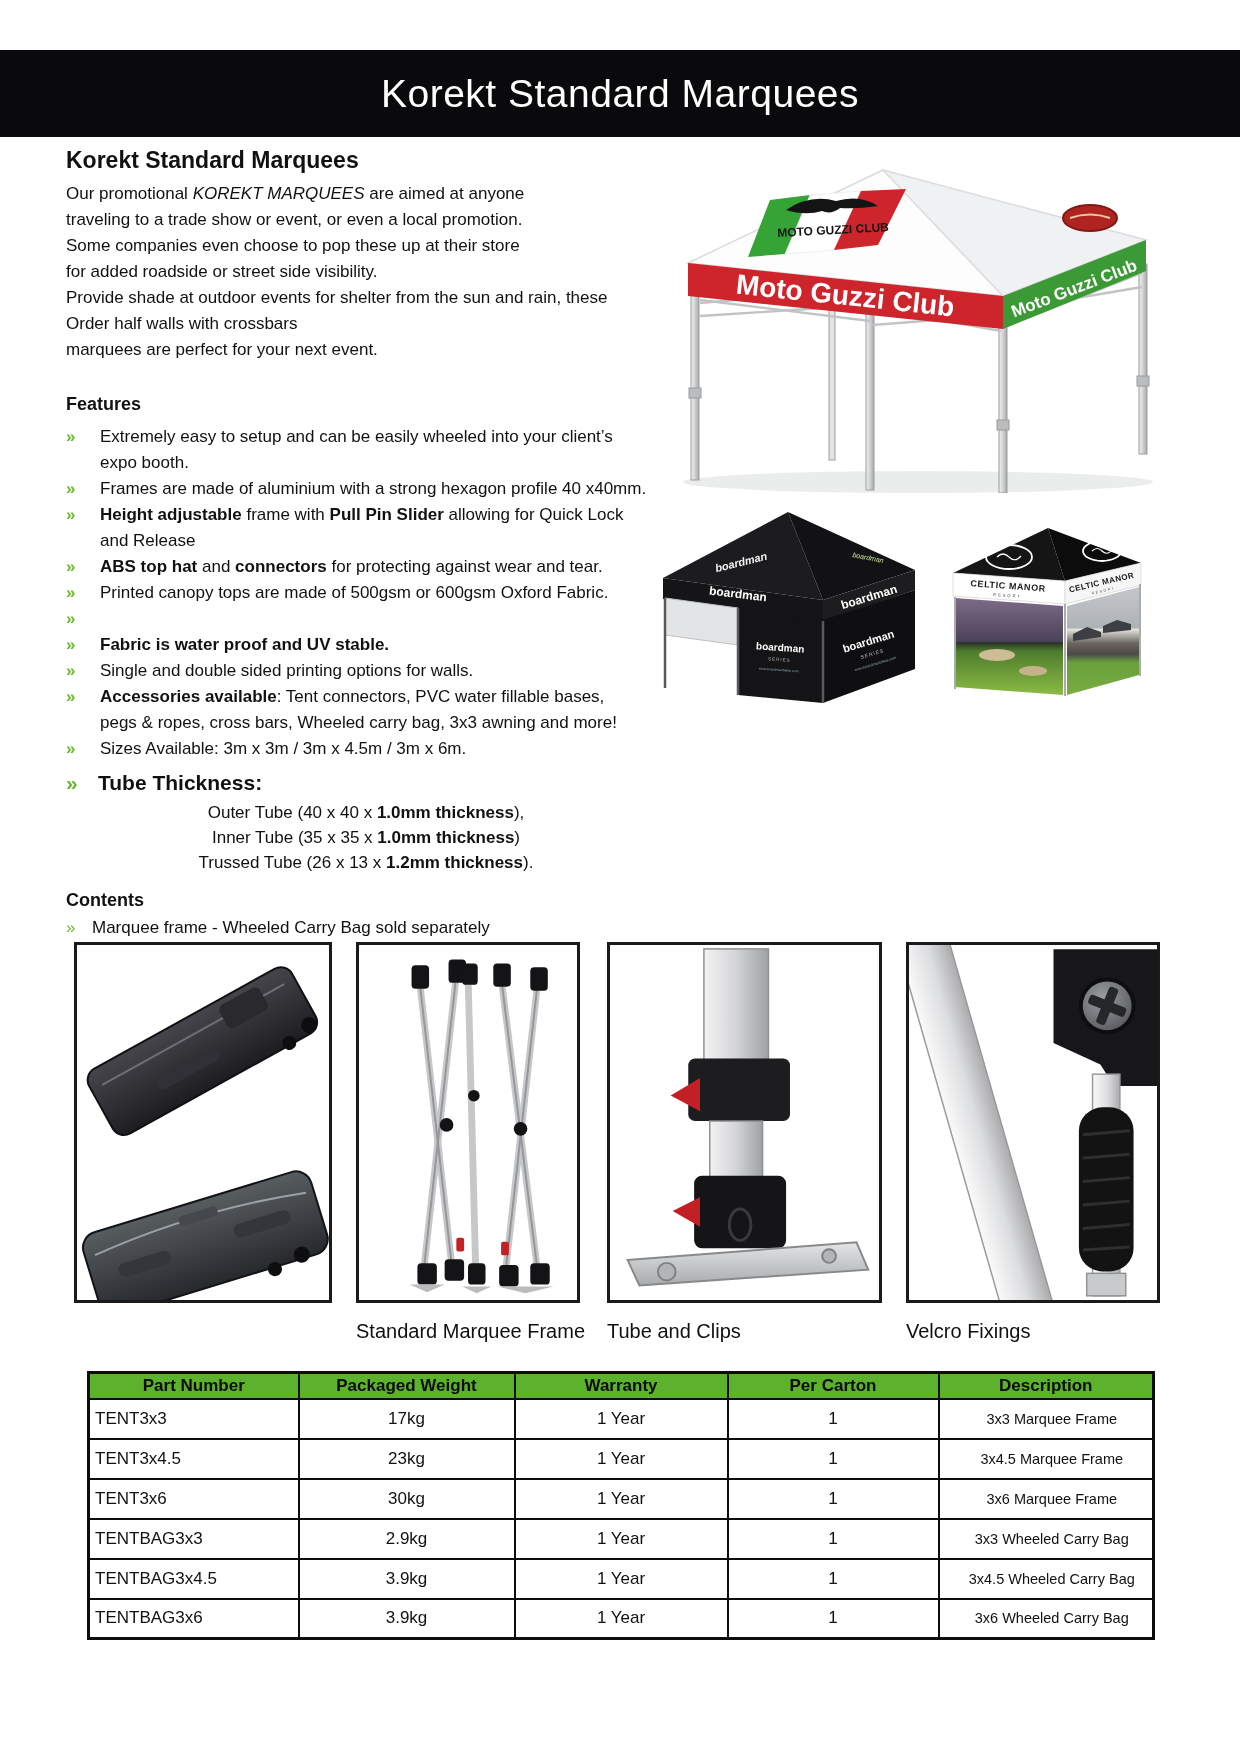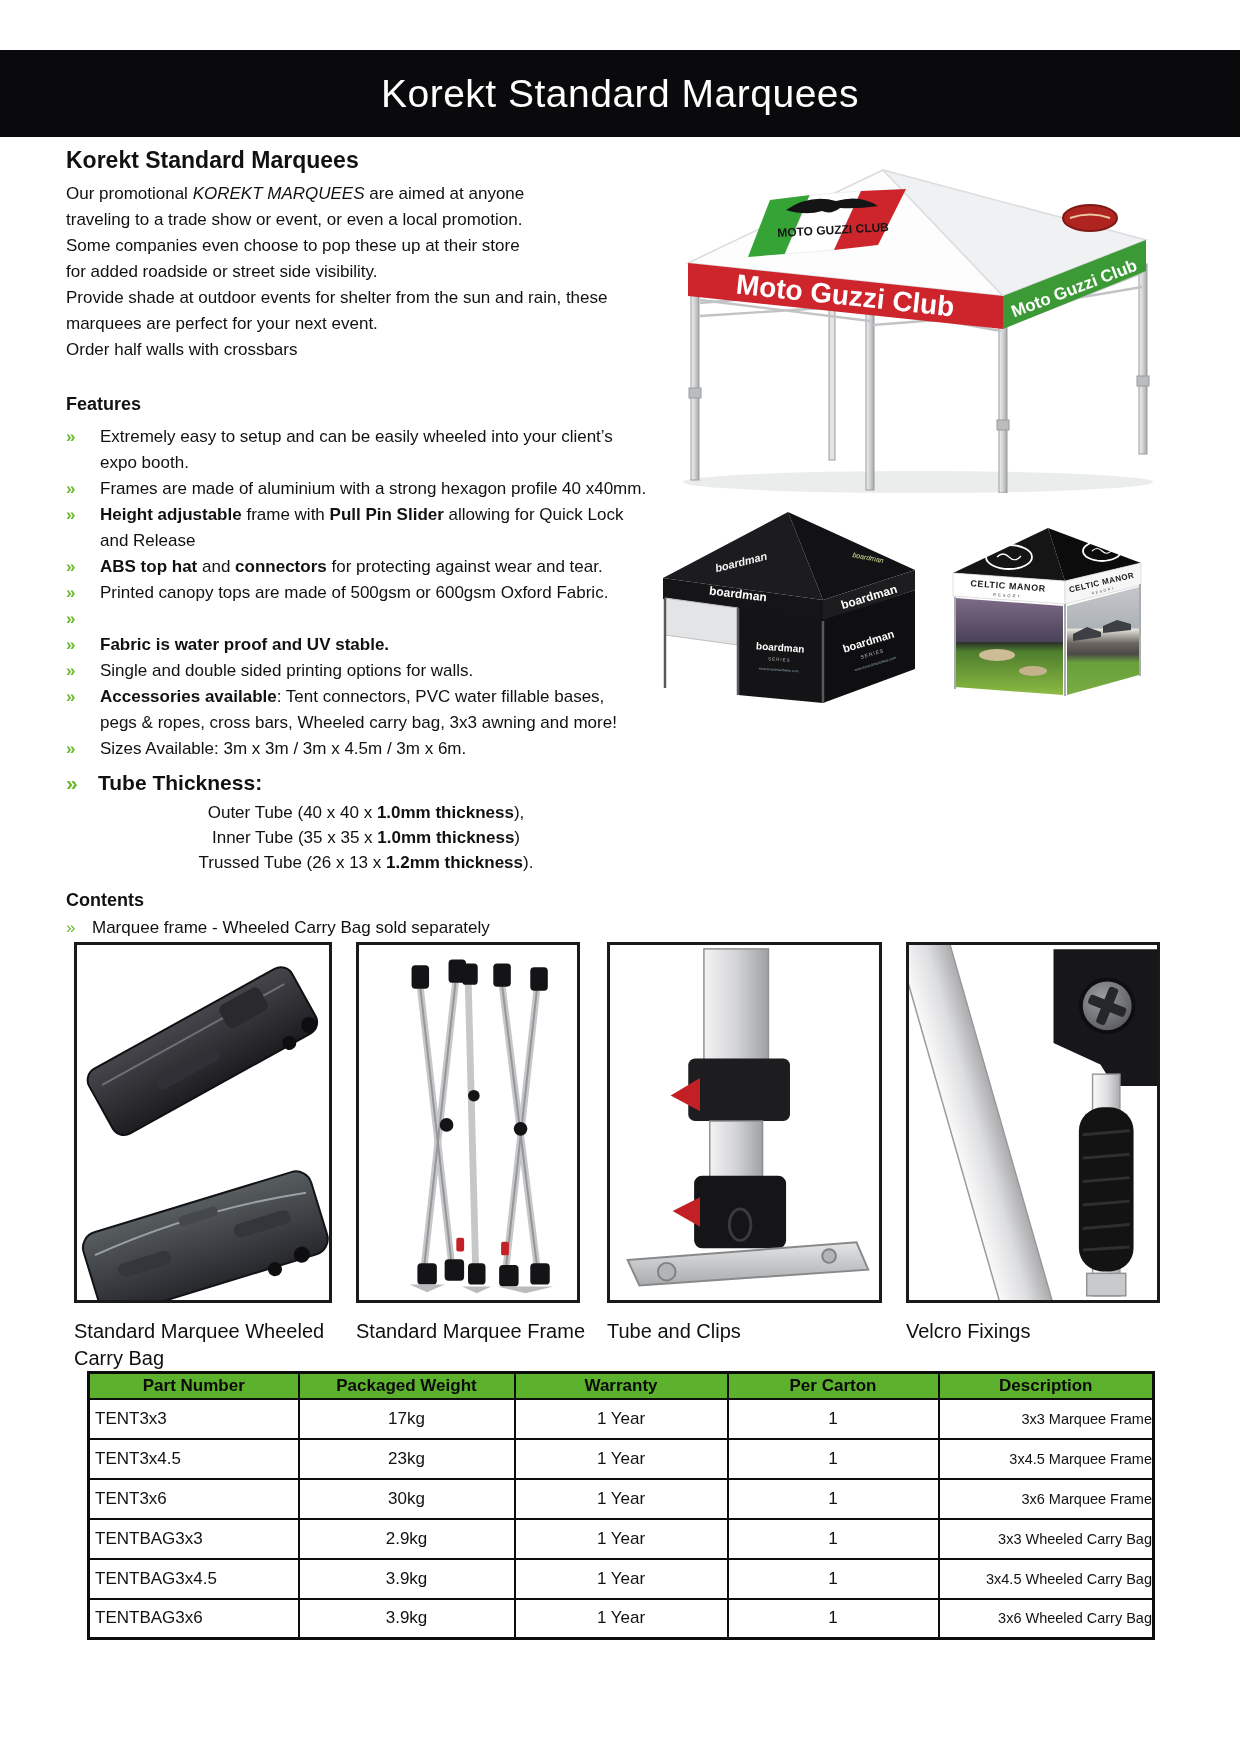--- a/index.html
+++ b/index.html
@@ -54,41 +54,41 @@
   .gcap2 { left:356px; width:250px; }
   .gcap3 { left:607px; width:250px; }
   .gcap4 { left:906px; width:250px; }
 
   
   .spec-table { position:absolute; left:87px; top:1371px; width:1065px; border-collapse:collapse; table-layout:fixed; border:3px solid #0d0d0d; }
   .spec-table th { background:#5db22d; border:2px solid #0d0d0d; height:26px; font-size:17px; font-weight:bold; text-align:center; color:#0b0b0b; }
   .spec-table td { border:2px solid #0d0d0d; height:40px; font-size:17px; background:#fff; }
   .spec-table td.col0 { text-align:left; padding-left:5px; }
   .spec-table td.col1, .spec-table td.col2, .spec-table td.col3 { text-align:center; }
-  .spec-table td.col4 { text-align:right; padding-left:12px; font-size:14.5px;margin-left:28px; }
+  .spec-table td.col4 { text-align:center; padding-left:12px; font-size:14.5px;margin-left:28px; }
 </style>
 </head>
 <body>
 
 <div class="page">
 
   <div class="header-bar">
     <h1>Korekt Standard Marquees</h1>
   </div>
 
   <div class="sec sec-intro">
     <h2>Korekt Standard Marquees</h2>
     <div>
         <div class="tline"><span class="">Our promotional </span><span class="seg-i">KOREKT MARQUEES</span><span class=""> are aimed at anyone</span></div>
         <div class="tline"><span class="">traveling to a trade show or event, or even a local promotion.</span></div>
         <div class="tline"><span class="">Some companies even choose to pop these up at their store</span></div>
         <div class="tline"><span class="">for added roadside or street side visibility.</span></div>
         <div class="tline"><span class="">Provide shade at outdoor events for shelter from the sun and rain, these</span></div>
+        <div class="tline"><span class="">Order half walls with crossbars</span></div>
         <div class="tline"><span class="">marquees are perfect for your next event.</span></div>
-        <div class="tline"><span class="">Order half walls with crossbars</span></div>
       </div>
   </div>
 
   <div class="sec sec-features">
     <h3>Features</h3>
     <div class="bullet-list">
         <div class="bullet-row">
           <span class="chev">»</span>
           <span class="btxt"><span class="">Extremely easy to setup and can be easily wheeled into your client’s</span></span>
         </div>
@@ -430,21 +430,20 @@
           <line x1="178" y1="214" x2="226" y2="210"></line>
         <line x1="178" y1="238" x2="226" y2="234"></line>
           <line x1="178" y1="262" x2="226" y2="258"></line>
         <line x1="178" y1="286" x2="226" y2="282"></line>
           <line x1="178" y1="308" x2="226" y2="305"></line>
       </g>
       <rect x="182" y="332" width="40" height="23" fill="#c9cacc" stroke="#909294" stroke-width="1.5"></rect>
     </svg>
   </div>
 
-  <div class="gcap gcap1">Standard Marquee Wheeled Carry Bag</div>
   <div class="gcap gcap2">Standard Marquee Frame</div>
   <div class="gcap gcap3">Tube and Clips</div>
   <div class="gcap gcap4">Velcro Fixings</div>
 
   <table class="spec-table">
     <colgroup>
       <col style="width:210px">
         <col style="width:216px">
         <col style="width:213px">
         <col style="width:211px">

